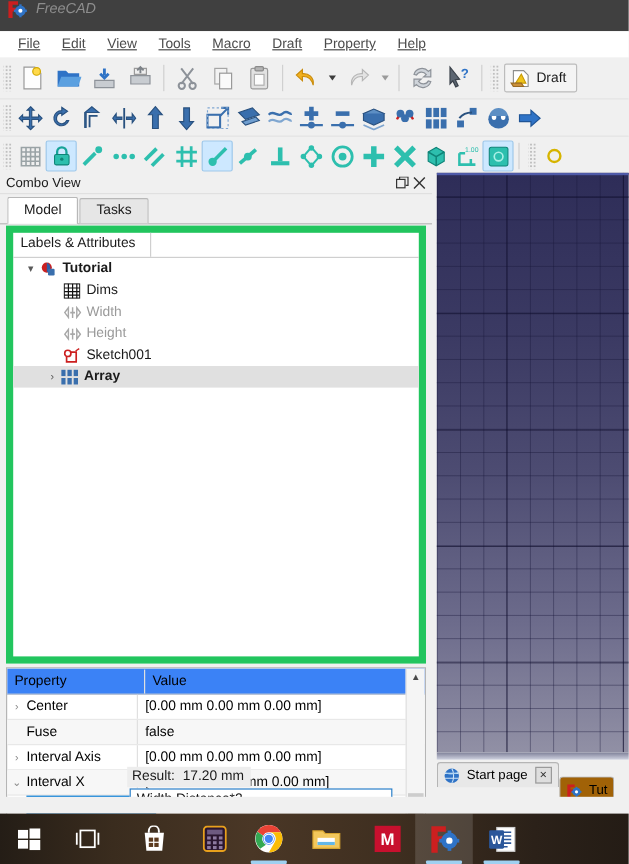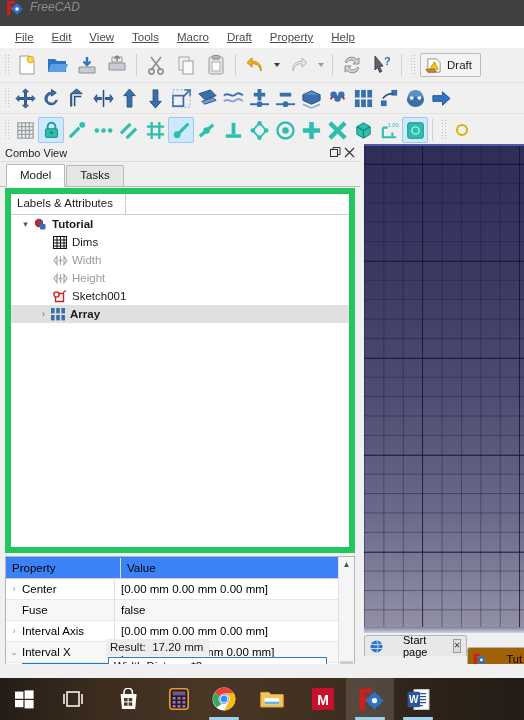--- a/index.html
+++ b/index.html
@@ -106,21 +106,21 @@
     background-image:
       linear-gradient(to right,rgba(14,12,42,.62) 1px,transparent 1px),
       linear-gradient(to bottom,rgba(14,12,42,.62) 1px,transparent 1px);
     background-size:97px 97px;background-position:59px 20px;}
   .view3d .topline{position:absolute;left:0;top:0;width:160px;height:2px;background:#4f5aa8;}
 
   .mdibar{position:absolute;left:364px;top:483px;width:160px;height:32px;background:#f0f0f0;}
   .mdibar .stripe{position:absolute;left:0;top:0;width:160px;height:6px;
     background:linear-gradient(180deg,#7e8098,#cfd2e0);}
   .mditabs{position:absolute;left:0;top:6px;height:26px;display:flex;align-items:flex-start;}
-  .mdit{height:20px;margin-top:2px;display:flex;align-items:center;gap:20px;padding:0 5px;
+  .mdit{height:20px;margin-top:2px;display:flex;align-items:center;gap:6px;padding:0 5px;
     font-size:11px;background:#e8e8e8;border:1px solid #b5b5b5;border-bottom:none;border-radius:3px 3px 0 0;}
   .mdit.act{background:#a16207;height:22px;margin-top:14px;}
   .mdit .xbox{width:12px;height:12px;border:1px solid #9a9a9a;background:#dedede;
     display:flex;align-items:center;justify-content:center;font-size:8px;color:#333;line-height:1;}
 
   
   .statusstrip{position:absolute;left:0;top:664px;width:524px;height:14px;background:#f0f0f0;}
 
   
   .taskbar{position:absolute;left:0;top:678px;width:524px;height:42px;

